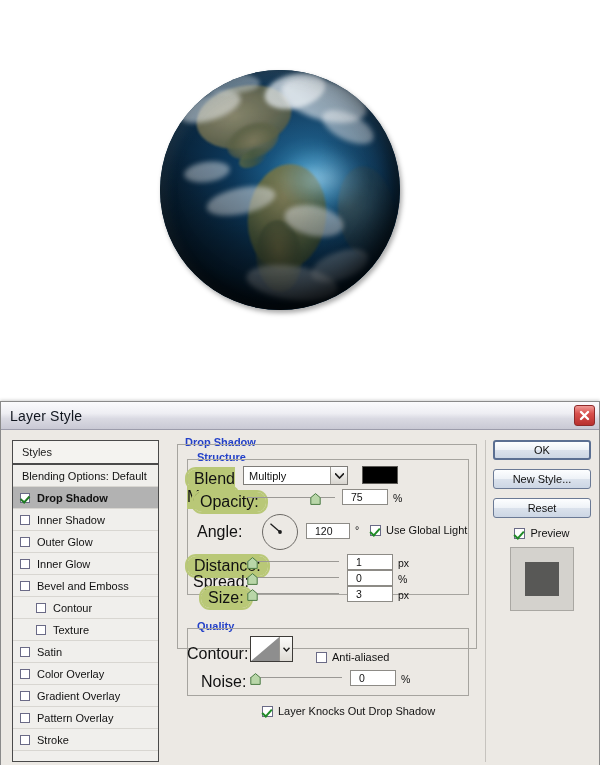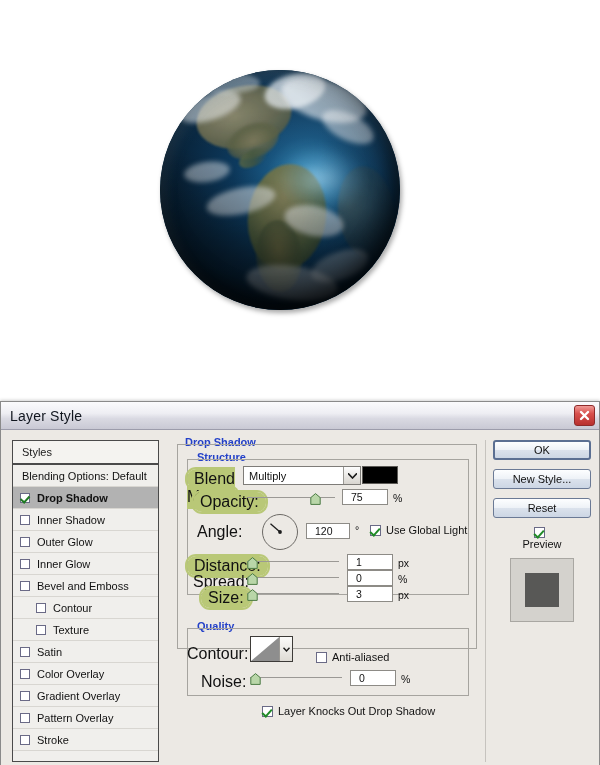--- a/index.html
+++ b/index.html
@@ -134,21 +134,21 @@
   }
   .num{
     position:absolute;height:16px;border:1px solid #8d8b86;background:#fff;
     font-size:10.5px;color:#111;display:flex;align-items:center;
     padding-left:8px;box-sizing:border-box;
   }
   .unit{position:absolute;font-size:10.5px;color:#111;}
 
   
   #blend-combo{
-    position:absolute;left:56px;top:7px;width:118px;height:19px;
+    position:absolute;left:56px;top:7px;width:105px;height:19px;
     border:1px solid #7e7c78;background:#fff;box-sizing:border-box;
     display:flex;align-items:center;
   }
   #blend-combo .val{font-size:11px;color:#111;padding-left:5px;}
   #blend-arrow{
     position:absolute;right:0;top:0;width:16px;height:17px;
     background:linear-gradient(to bottom,#fdfdfd,#d8d5cf);
     border-left:1px solid #9a9893;
     display:flex;align-items:center;justify-content:center;cursor:pointer;
   }
@@ -201,21 +201,21 @@
   .btn{
     width:98px;height:20px;margin-bottom:9px;
     border:1px solid #6b7a95;border-radius:3px;
     background:linear-gradient(to bottom,#fdfeff 0%,#eef2f7 48%,#dbe2ec 52%,#ccd6e4 100%);
     font-size:11px;color:#111;display:flex;align-items:center;justify-content:center;
     box-sizing:border-box;cursor:pointer;
   }
   .btn.primary{border:2px solid #5b6f92;}
   #preview-row{
     display:flex;align-items:center;justify-content:center;
-    font-size:11px;color:#111;margin-top:1px;margin-bottom:8px;flex-direction:column;
+    font-size:11px;color:#111;margin-top:1px;margin-bottom:8px;
   }
   #preview-thumb{
     width:64px;height:64px;margin:0 auto;
     background:#d4d2cd;border:1px solid #a9a7a2;
     display:flex;align-items:center;justify-content:center;box-sizing:border-box;
   }
   #preview-sq{width:34px;height:34px;background:#585856;}
   .vsep{
     position:absolute;left:484px;top:10px;width:1px;height:322px;background:#c6c3be;
   }

